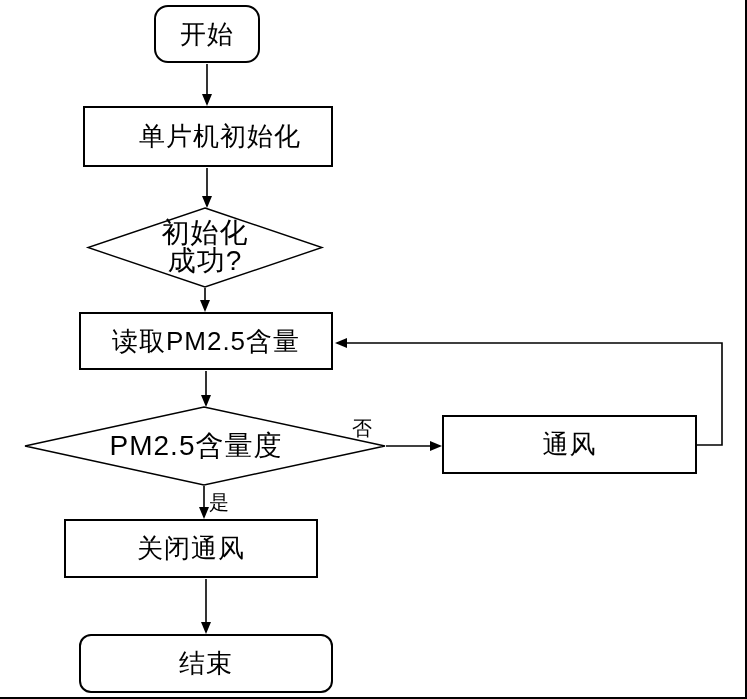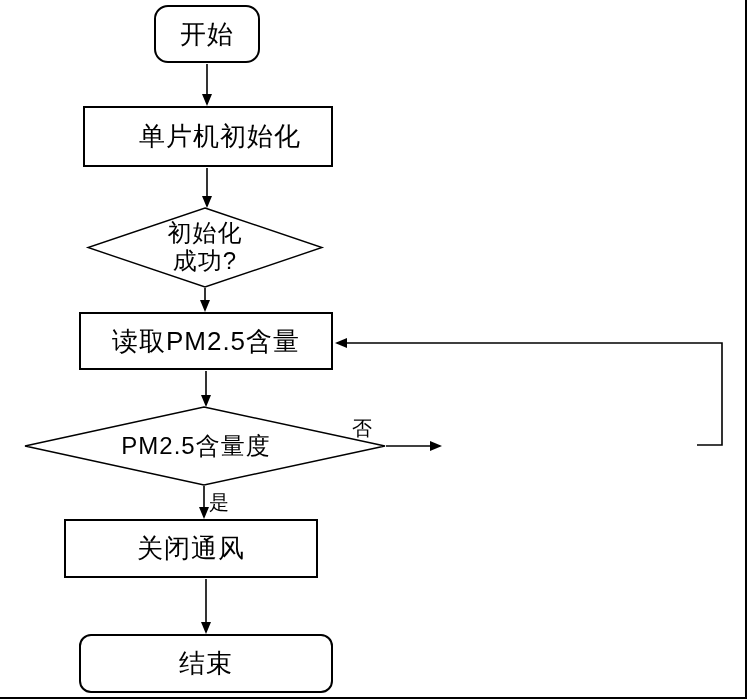--- a/index.html
+++ b/index.html
@@ -33,21 +33,21 @@
     letter-spacing: 1px;
     white-space: nowrap;
   }
   .node.terminator { border-radius: 14px; }
   .diamond-text {
     position: absolute;
     display: flex;
     flex-direction: column;
     align-items: center;
     justify-content: center;
-    font-size: 24px;
+    font-size: 28px;
     line-height: 28px;
     letter-spacing: 1px;
     text-align: left;
     white-space: nowrap;
   }
   .edge-label {
     position: absolute;
     font-size: 20px;
     line-height: 22px;
     white-space: nowrap;
@@ -92,20 +92,23 @@
   </div>
 
   <div class="node" style="left:79px; top:312px; width:254px; height:58px;">
     <span>读取PM2.5含量</span>
   </div>
 
   <div class="diamond-text" style="left:86px; top:418px; width:220px; height:56px;">
     <span>PM2.5含量度</span>
   </div>
 
+  <div class="node" style="left:442px; top:415px; width:255px; height:59px;">
+    <span>通风</span>
+  </div>
 
   <div class="node" style="left:64px; top:519px; width:254px; height:59px;">
     <span>关闭通风</span>
   </div>
 
   <div class="node" style="left:79px; top:634px; width:254px; height:59px;border-radius:12px;">
     <span>结束</span>
   </div>
 
   <div class="edge-label" style="left:352px; top:417px;">否</div>

